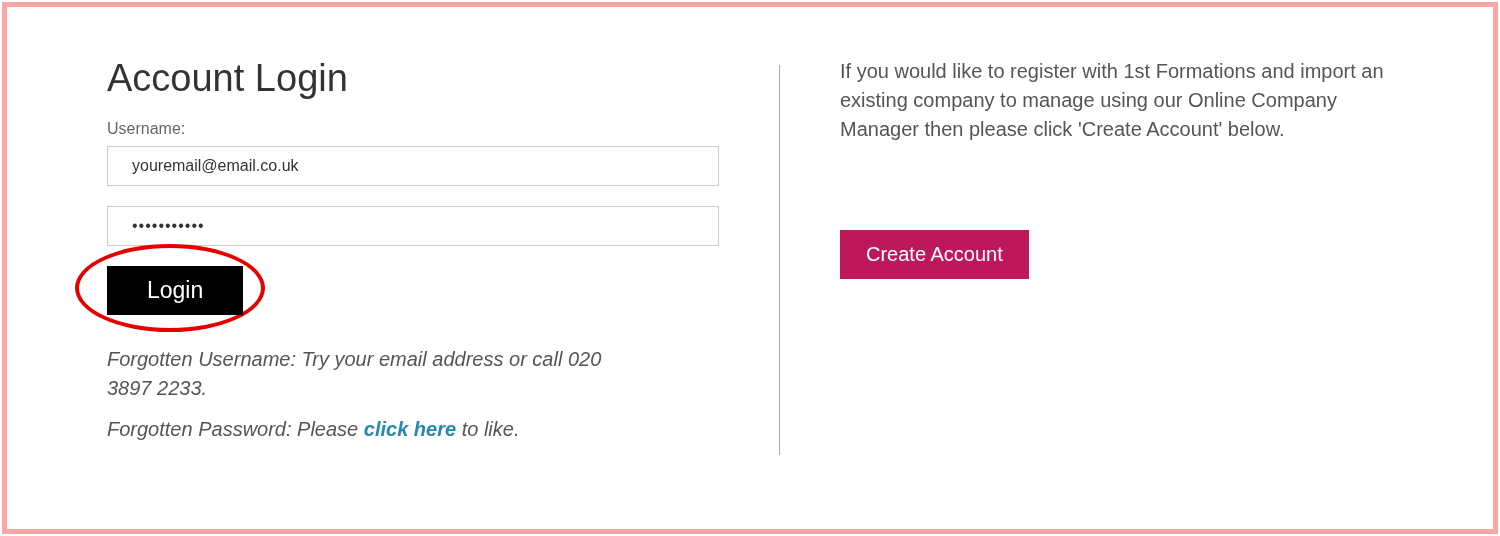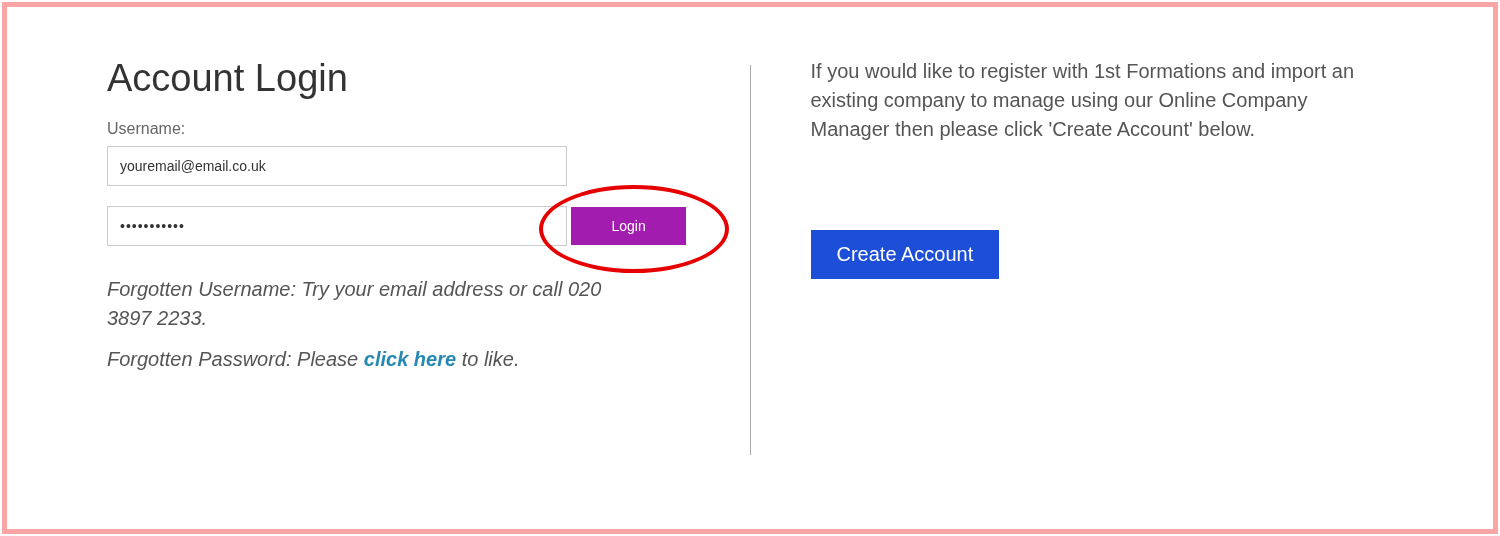--- a/index.html
+++ b/index.html
@@ -42,42 +42,42 @@
       color: #333;
       margin-bottom: 20px;
     }
     .field-label {
       font-size: 16px;
       color: #666;
       margin-bottom: 8px;
       display: block;
     }
     .text-input {
-      width: 460px;
+      width: 612px;
       height: 40px;
       border: 1px solid #ccc;
-      padding: 0 12px;
-      font-size: 14px;
+      padding: 0 24px;
+      font-size: 16px;
       color: #333;
       margin-bottom: 20px;
       font-family: Arial, Helvetica, sans-serif;
     }
     .text-input[type="password"] {
       letter-spacing: 1px;
     }
     .login-wrap {
       position: relative;
       display: inline-block;
       margin-bottom: 30px;
     }
     .login-btn {
-      background: #a21caf;
+      background: #000000;
       color: #fff;
       border: none;
-      font-size: 14px;
+      font-size: 23px;
       padding: 11px 40px;
       cursor: pointer;
       position: relative;
       z-index: 2;
     }
     .highlight-ellipse {
       position: absolute;
       border: 4px solid #e60000;
       border-radius: 50%;
       width: 190px;
@@ -102,21 +102,21 @@
       cursor: pointer;
     }
     .right-desc {
       font-size: 20px;
       color: #555;
       line-height: 1.45;
       margin-bottom: 86px;
       max-width: 560px;
     }
     .create-btn {
-      background: #1d4ed8;
+      background: #be185d;
       color: #fff;
       border: none;
       font-size: 20px;
       padding: 13px 26px;
       cursor: pointer;
     }
   </style>
 </head>
 <body>
 

